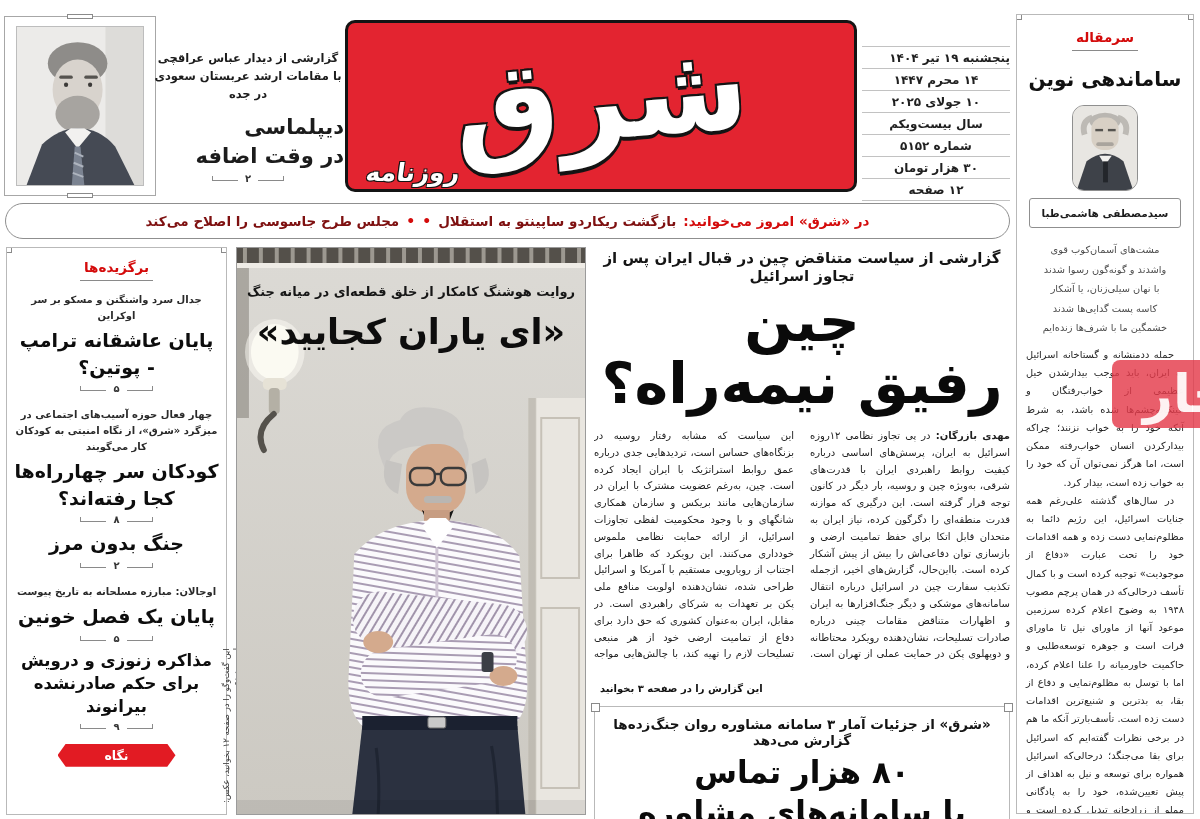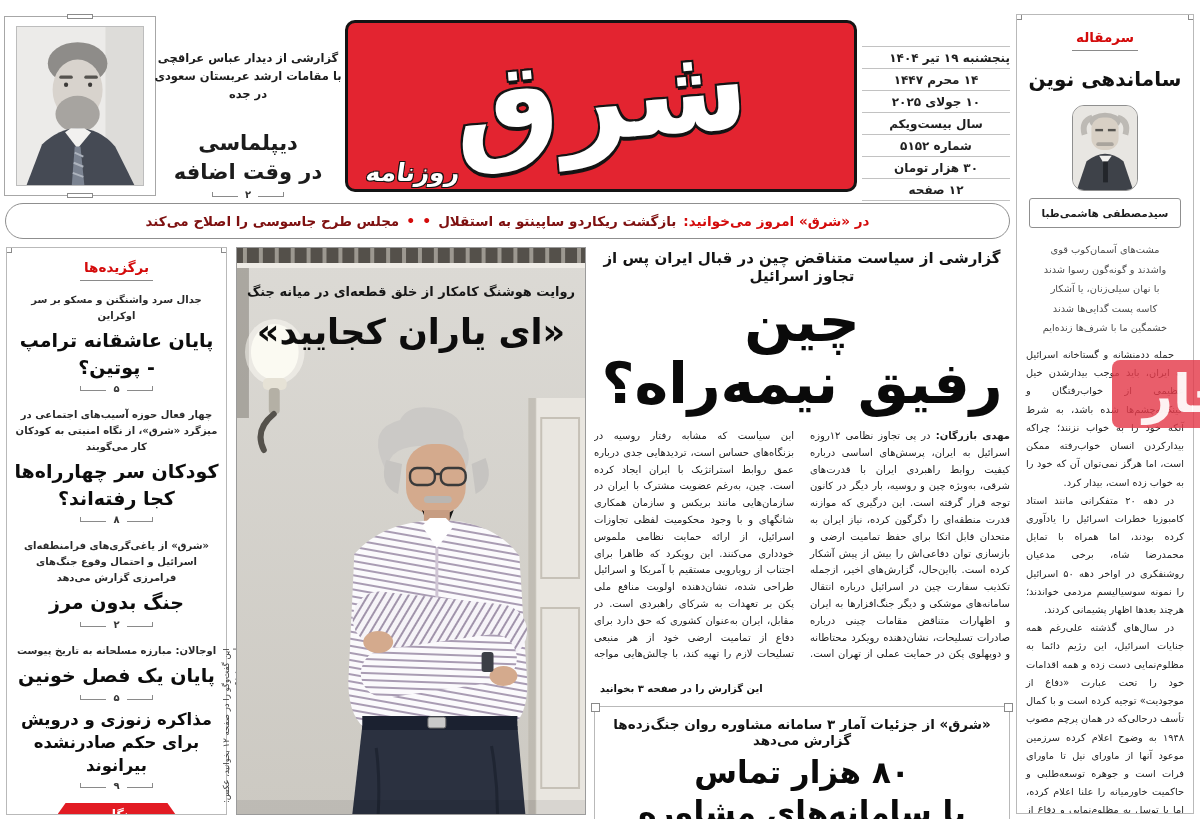--- a/index.html
+++ b/index.html
@@ -19,21 +19,21 @@
   
   #araghchi-frame { left:4px; top:16px; width:152px; height:180px;
     border:1px solid #a7a7a7; padding:9px 11px; background:#fff; }
   #araghchi-frame .tick { position:absolute; left:50%; width:26px; height:5px;
     margin-left:-13px; border:1px solid #8a8a8a; background:#fff; }
   #araghchi-frame .tick.t { top:-3px; } #araghchi-frame .tick.b { bottom:-3px; }
   #araghchi-frame svg { width:100%; height:100%; display:block; border:1px solid #bdbdbd; }
 
   #top-left-caption { left:152px; top:50px; width:192px; text-align:center; color:#1c1c1c; }
   #top-left-caption .k { font-size:11.5px; font-weight:bold; line-height:1.55; }
-  #top-left-caption .h { font-size:21px; font-weight:900; line-height:1.35; margin-top:26px; }
+  #top-left-caption .h { font-size:21px; font-weight:900; line-height:1.35; margin-top:10px;text-align:right; }
 
   
   #masthead { left:345px; top:20px; width:512px; height:172px; background:#e32430;
     border:3px solid #141414; border-radius:10px; overflow:visible; }
   #masthead .logo { position:absolute; inset:0; display:flex; align-items:center;
     justify-content:center; font-size:118px; font-weight:900; color:#fff;
     transform:rotate(-5deg) translateY(-8px);
     text-shadow:-2px -2px 0 #141414, 2px -2px 0 #141414, -2px 2px 0 #141414,
       2px 2px 0 #141414, 0 4px 0 #141414; }
   #masthead .ruzname { position:absolute; left:18px; bottom:2px; font-size:25px;
@@ -198,21 +198,20 @@
     <div>
       <div class="hk">چهار فعال حوزه آسیب‌های اجتماعی در میزگرد «شرق»، از نگاه امنیتی به کودکان کار می‌گویند</div>
       <div class="hh">کودکان سر چهارراه‌ها کجا رفته‌اند؟</div>
       <div class="pmark">
           <span class="ln l"></span>
           <span class="num">۸</span>
           <span class="ln r"></span>
         </div>
     </div>
     <div>
-      <div class="hk">«شرق» از یاغی‌گری‌های فرامنطقه‌ای اسرائیل و احتمال وقوع جنگ‌های فرامرزی گزارش می‌دهد</div>
       <div class="hh">جنگ بدون مرز</div>
       <div class="pmark">
           <span class="ln l"></span>
           <span class="num">۲</span>
           <span class="ln r"></span>
         </div>
     </div>
     <div>
       <div class="hk">اوجالان: مبارزه مسلحانه به تاریخ پیوست</div>
       <div class="hh">پایان یک فصل خونین</div>
@@ -369,21 +368,20 @@
     <div><span id="ed-author">سیدمصطفی هاشمی‌طبا</span></div>
     <div id="ed-poem">
       <div>مشت‌های آسمان‌کوب قوی</div>
       <div>واشدند و گونه‌گون رسوا شدند</div>
       <div>با نهان سیلی‌زنان، یا آشکار</div>
       <div>کاسه پست گدایی‌ها شدند</div>
       <div>خشمگین ما با شرف‌ها زنده‌ایم</div>
     </div>
     <div id="ed-text">
       <p>حمله ددمنشانه و گستاخانه اسرائیل به ایران، باید موجب بیدارشدن خیل عظیمی از خواب‌رفتگان و عینک‌به‌چشم‌ها شده باشد، به شرط آنکه خود را به خواب نزنند؛ چراکه بیدارکردن انسان خواب‌رفته ممکن است، اما هرگز نمی‌توان آن که خود را به خواب زده است، بیدار کرد.</p>
-      <p>در دهه ۲۰ متفکرانی مانند استاد کامبوزیا خطرات اسرائیل را یادآوری کرده بودند، اما همراه با تمایل محمدرضا شاه، برخی مدعیان روشنفکری در اواخر دهه ۵۰ اسرائیل را نمونه سوسیالیسم مردمی خواندند؛ هرچند بعدها اظهار پشیمانی کردند.</p>
       <p>در سال‌های گذشته علی‌رغم همه جنایات اسرائیل، این رژیم دائما به مظلوم‌نمایی دست زده و همه اقدامات خود را تحت عبارت «دفاع از موجودیت» توجیه کرده است و با کمال تأسف درحالی‌که در همان پرچم مصوب ۱۹۴۸ به وضوح اعلام کرده سرزمین موعود آنها از ماورای نیل تا ماورای فرات است و جوهره توسعه‌طلبی و حاکمیت خاورمیانه را علنا اعلام کرده، اما با توسل به مظلوم‌نمایی و دفاع از بقا، به بدترین و شنیع‌ترین اقدامات دست زده است. تأسف‌بارتر آنکه ما هم در برخی نظرات گفته‌ایم که اسرائیل برای بقا می‌جنگد؛ درحالی‌که اسرائیل همواره برای توسعه و نیل به اهداف از پیش تعیین‌شده، خود را به پادگانی مملو از زرادخانه تبدیل کرده است و علنا با انتشار نقشه از ماورای نیل تا ماورای فرات، شامل لبنان، اردن، فلسطین، سوریه و بخش‌هایی از مصر و عراق و حتی ترکیه و نصب نقشه روی لباس سربازان و ضرب سکه با این نقشه، توسعه‌طلبی و محو کشورهای منطقه و تسلط بر آنها را اعلام کرده است.</p>
 
     </div>
   </div>
 
   <div class="abs" id="watermark">
     <span>جار</span>
   </div>
 
 </div>

